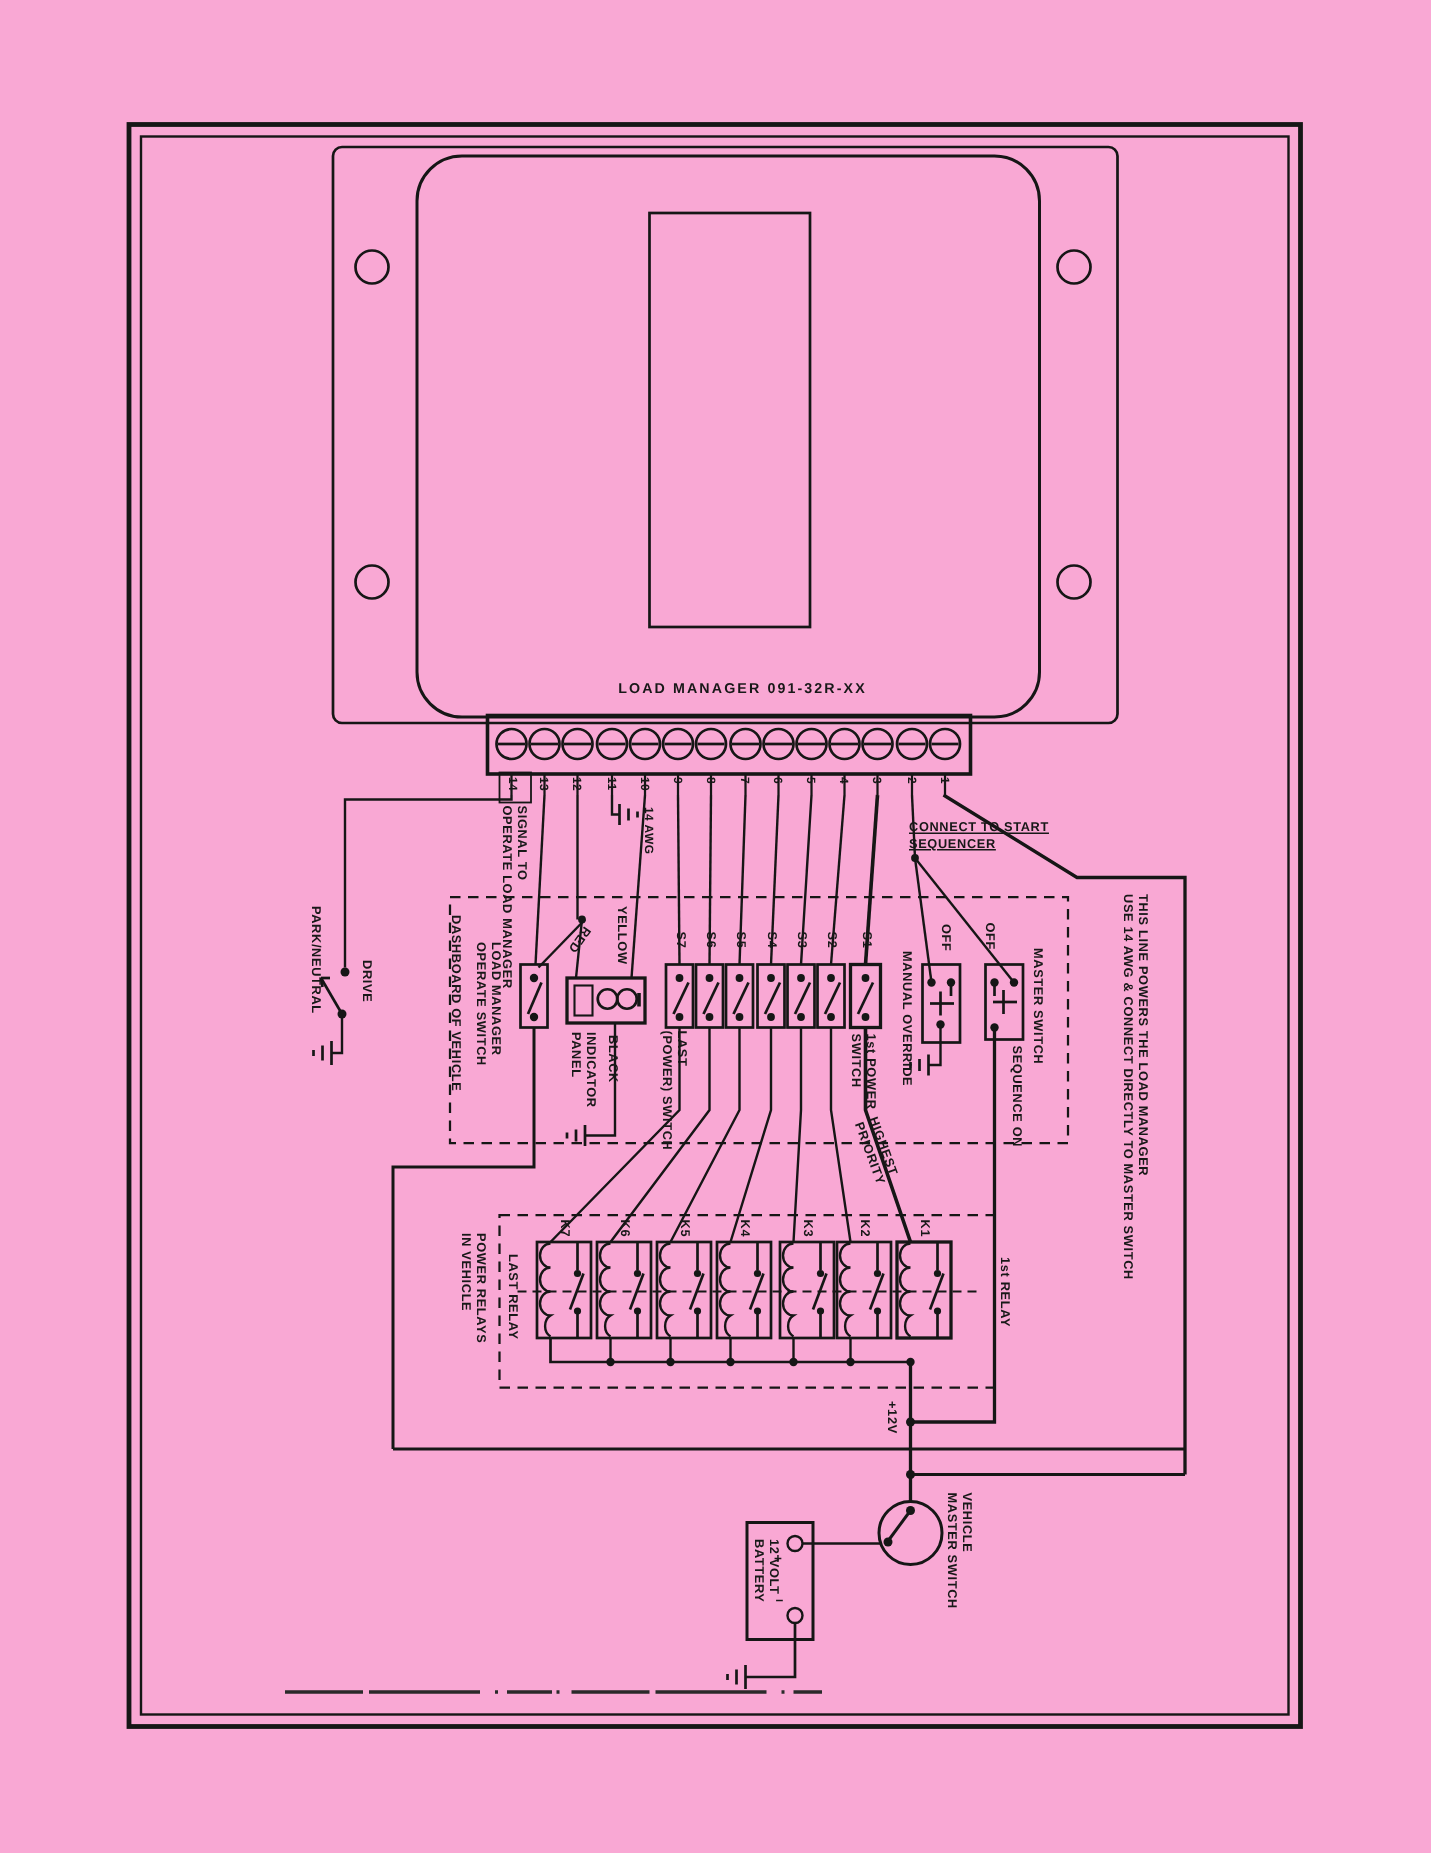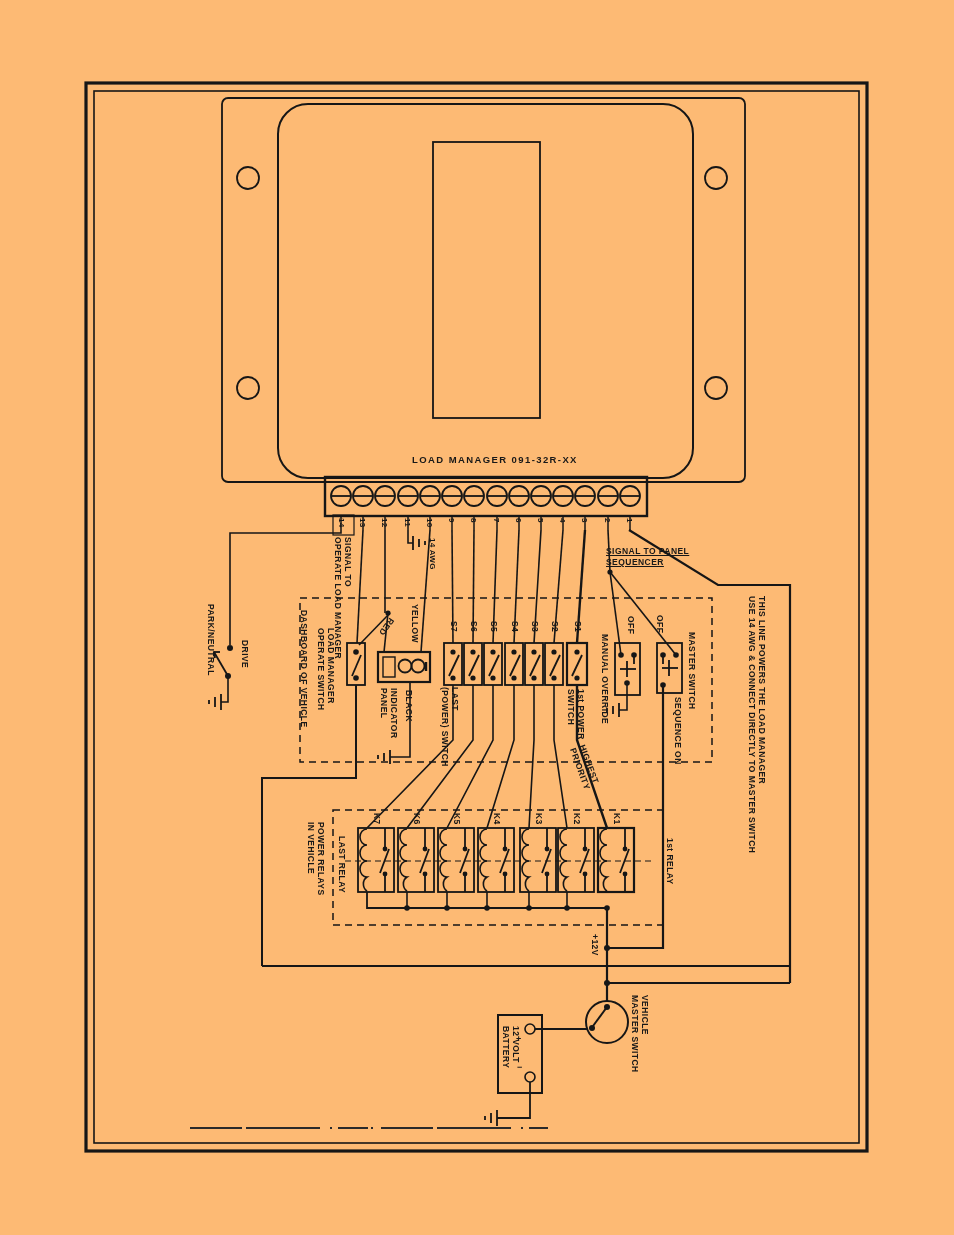--- a/index.html
+++ b/index.html
@@ -1,16 +1,16 @@
 <!DOCTYPE html>
 <html><head>
 <meta charset="utf-8">
 <style>
   html,body{margin:0;padding:0;background:#e8e8e8;}
-  #canvas{position:relative;width:954px;height:1235px;background:#fdba74;overflow:hidden;
+  #canvas{position:relative;width:954px;height:1235px;background:#f9a8d4;overflow:hidden;
           font-family:"Liberation Sans",sans-serif;color:#161616;}
   svg{position:absolute;left:0;top:0;}
   .vlabel{position:absolute;writing-mode:vertical-rl;white-space:pre-line;
           font:bold 8.5px/1.18 "Liberation Sans",sans-serif;letter-spacing:0.45px;color:#181818;}
   .hlabel{position:absolute;white-space:pre-line;
           font:bold 8.5px/1.25 "Liberation Sans",sans-serif;letter-spacing:0.45px;color:#181818;}
   .tnum{position:absolute;writing-mode:vertical-rl;
         font:bold 8px/1 "Liberation Sans",sans-serif;letter-spacing:0.3px;color:#181818;}
   .unit-title{position:absolute;left:400px;top:454px;width:190px;text-align:center;
         font:bold 9.5px "Liberation Sans",sans-serif;letter-spacing:1.4px;color:#181818;}
@@ -387,21 +387,21 @@
 (POWER) SWITCH</div>
 <div class="vlabel" style="left:566px;top:689px;">1st POWER
 SWITCH</div>
 
 <div class="vlabel" style="left:600px;top:634px;">MANUAL OVERRIDE</div>
 <div class="vlabel" style="left:626px;top:616px;">OFF</div>
 <div class="vlabel" style="left:655px;top:615px;">OFF</div>
 <div class="vlabel" style="left:687px;top:632px;">MASTER SWITCH</div>
 <div class="vlabel" style="left:673px;top:697px;">SEQUENCE ON</div>
 
-<div class="hlabel underl" style="left:606px;top:546px;">SIGNAL TO PANEL
+<div class="hlabel underl" style="left:606px;top:546px;">CONNECT TO START
 SEQUENCER</div>
 
 <div class="vlabel" style="left:747px;top:596px;">THIS LINE POWERS THE LOAD MANAGER
 USE 14 AWG &amp; CONNECT DIRECTLY TO MASTER SWITCH</div>
 
 <div class="vlabel rotm20" style="left:568px;top:750px;">HIGHEST
 PRIORITY</div>
 <div class="vlabel" style="left:306px;top:822px;">POWER RELAYS
 IN VEHICLE</div>
 <div class="vlabel" style="left:337px;top:836px;">LAST RELAY</div>

